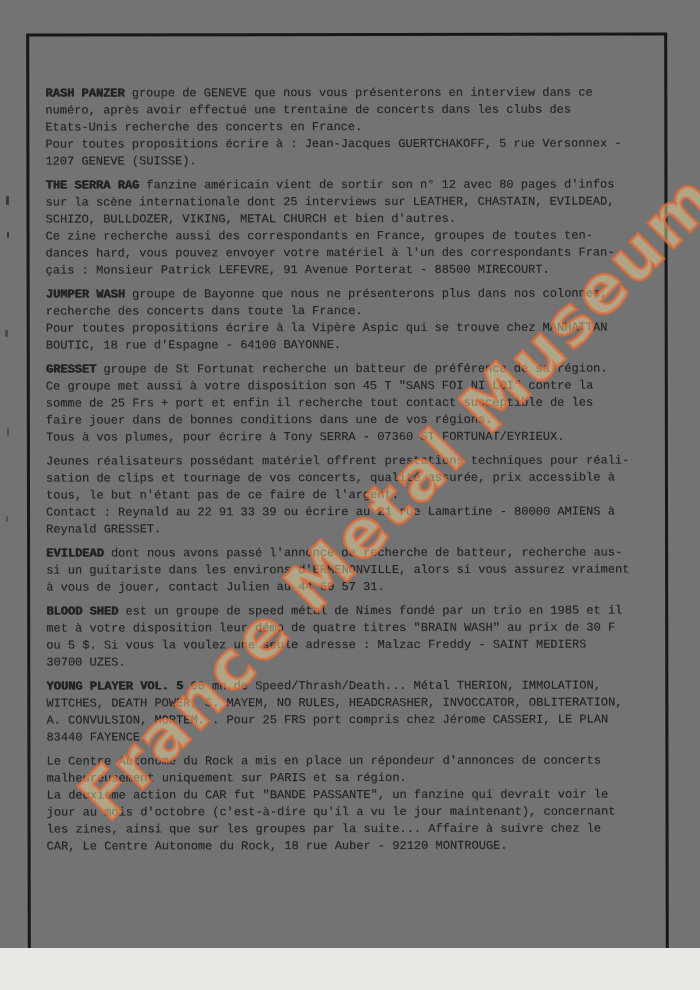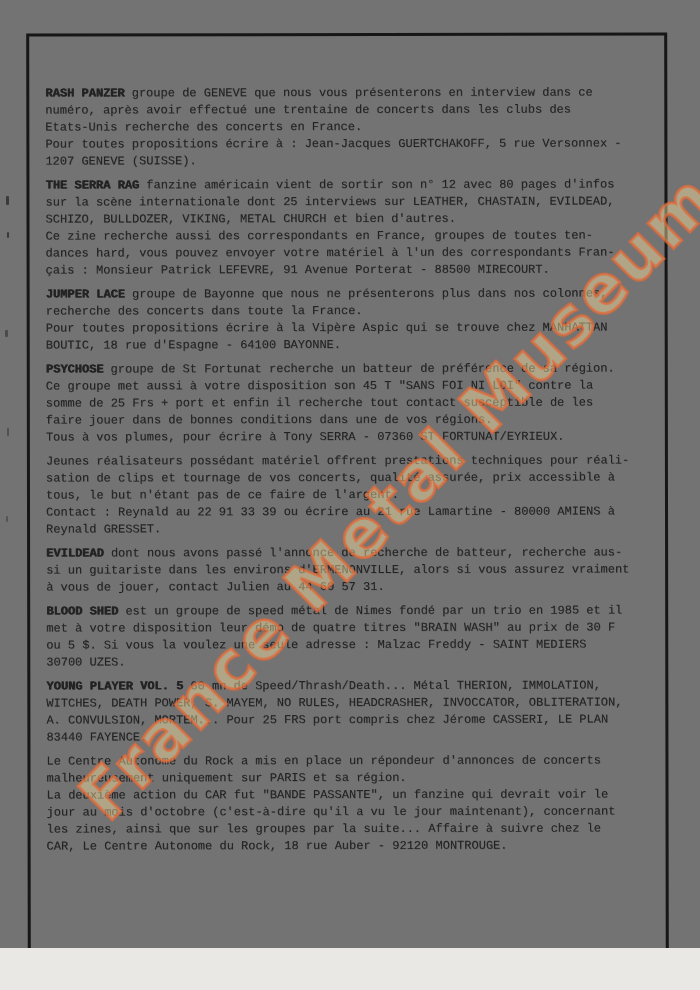--- a/index.html
+++ b/index.html
@@ -96,25 +96,25 @@
 numéro, après avoir effectué une trentaine de concerts dans les clubs des
 Etats-Unis recherche des concerts en France.
 Pour toutes propositions écrire à : Jean-Jacques GUERTCHAKOFF, 5 rue Versonnex -
 1207 GENEVE (SUISSE).</p>
         <p><strong>THE SERRA RAG</strong> fanzine américain vient de sortir son n° 12 avec 80 pages d'infos
 sur la scène internationale dont 25 interviews sur LEATHER, CHASTAIN, EVILDEAD,
 SCHIZO, BULLDOZER, VIKING, METAL CHURCH et bien d'autres.
 Ce zine recherche aussi des correspondants en France, groupes de toutes ten-
 dances hard, vous pouvez envoyer votre matériel à l'un des correspondants Fran-
 çais : Monsieur Patrick LEFEVRE, 91 Avenue Porterat - 88500 MIRECOURT.</p>
-        <p><strong>JUMPER LACE</strong> groupe de Bayonne que nous ne présenterons plus dans nos colonnes,
+        <p><strong>JUMPER WASH</strong> groupe de Bayonne que nous ne présenterons plus dans nos colonnes,
 recherche des concerts dans toute la France.
 Pour toutes propositions écrire à la Vipère Aspic qui se trouve chez MANHATTAN
 BOUTIC, 18 rue d'Espagne - 64100 BAYONNE.</p>
-        <p><strong>PSYCHOSE</strong> groupe de St Fortunat recherche un batteur de préférence de sa région.
+        <p><strong>GRESSET</strong> groupe de St Fortunat recherche un batteur de préférence de sa région.
 Ce groupe met aussi à votre disposition son 45 T "SANS FOI NI LOI" contre la
 somme de 25 Frs + port et enfin il recherche tout contact susceptible de les
 faire jouer dans de bonnes conditions dans une de vos régions.
 Tous à vos plumes, pour écrire à Tony SERRA - 07360 ST FORTUNAT/EYRIEUX.</p>
         <p>Jeunes réalisateurs possédant matériel offrent prestations techniques pour réali-
 sation de clips et tournage de vos concerts, qualité assurée, prix accessible à
 tous, le but n'étant pas de ce faire de l'argent.
 Contact : Reynald au 22 91 33 39 ou écrire au 21 rue Lamartine - 80000 AMIENS à
 Reynald GRESSET.</p>
         <p><strong>EVILDEAD</strong> dont nous avons passé l'annonce de recherche de batteur, recherche aus-

